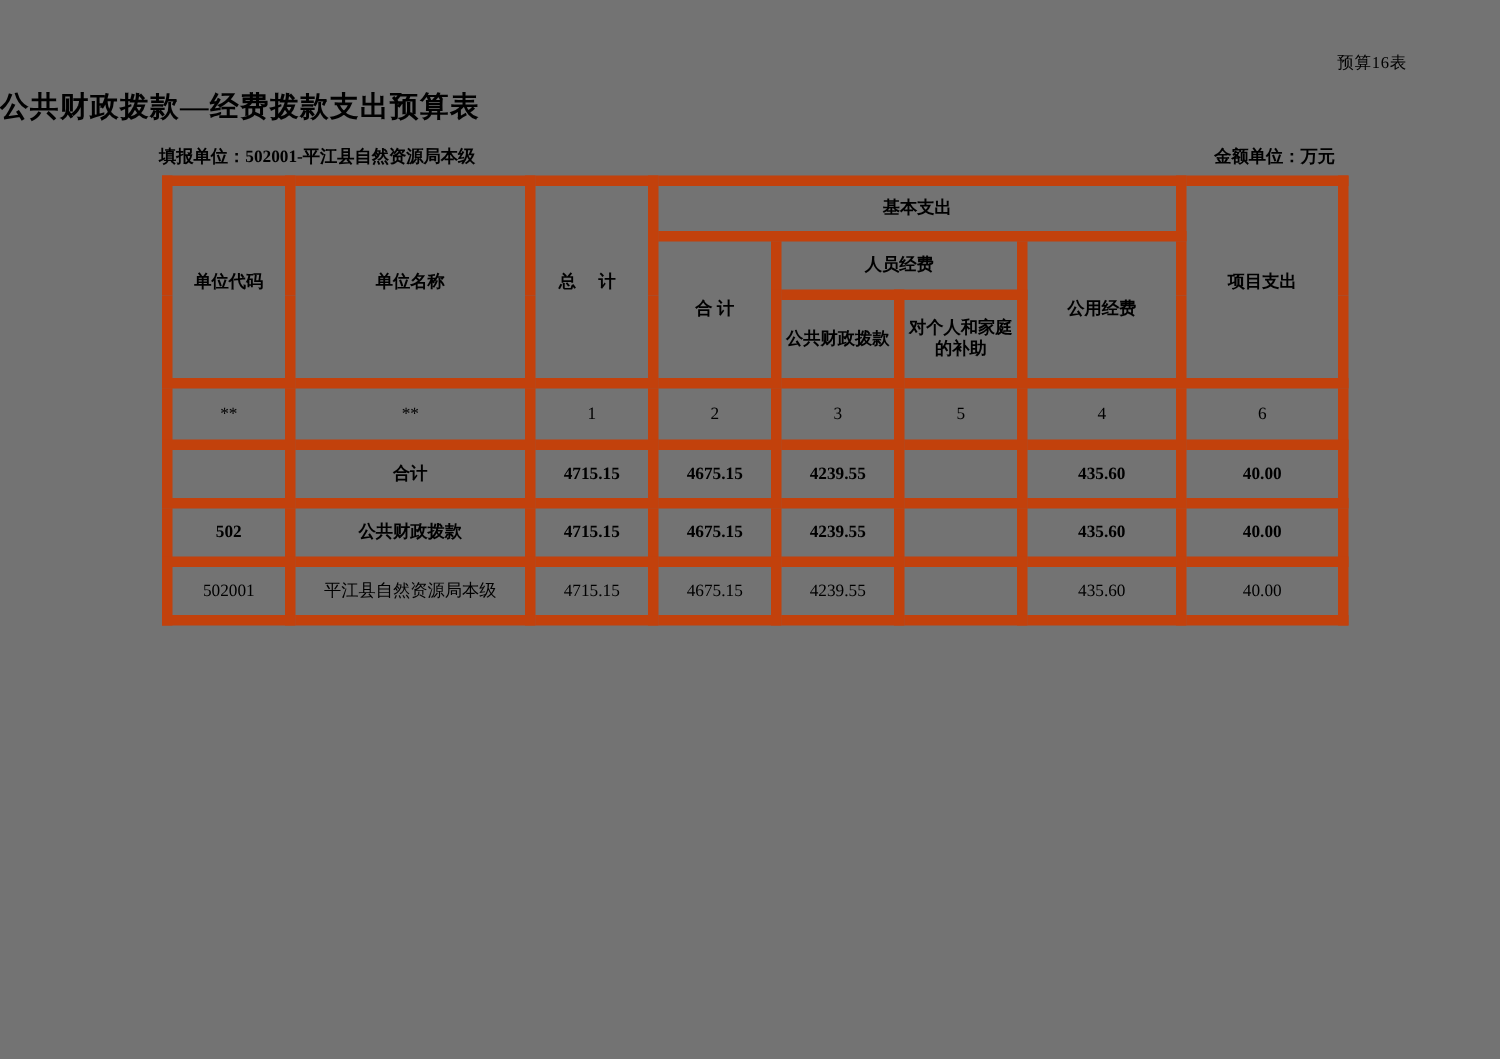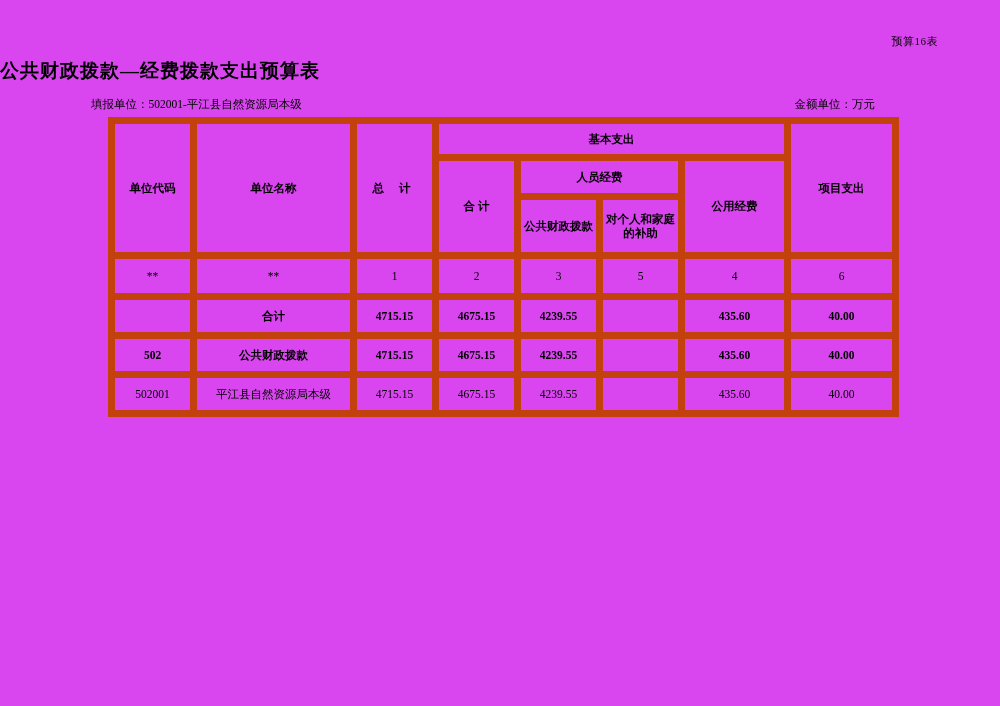--- a/index.html
+++ b/index.html
@@ -12,21 +12,21 @@
     height: 706px;
     font-family: "Liberation Sans", sans-serif;
     color: #000000;
     position: relative;
     overflow: hidden;
   }
   .page {
     position: relative;
     width: 1000px;
     height: 706px;
-    background: #d946ef;
+    background: #737373;
   }
   .corner-note {
     position: absolute;
     top: 34px;
     right: 62px;
     font-size: 11px;
     font-family: "Liberation Serif", serif;
     color: #000;
     letter-spacing: 0.5px;
   }
@@ -37,26 +37,26 @@
     width: 1000px;
     text-align: left;
     font-size: 19px;
     font-weight: bold;
     font-family: "Liberation Serif", serif;
     letter-spacing: 1px;
   }
   .meta-row {
     position: absolute;
     top: 97px;
-    left: 91px;
+    left: 106px;
     width: 784px;
     display: flex;
     justify-content: space-between;
     font-size: 11.5px;
-    font-weight: normal;
+    font-weight: bold;
     font-family: "Liberation Serif", serif;
   }
   .meta-left, .meta-right {
     white-space: nowrap;
   }
   table.budget {
     position: absolute;
     top: 117px;
     left: 108px;
     border-collapse: collapse;

